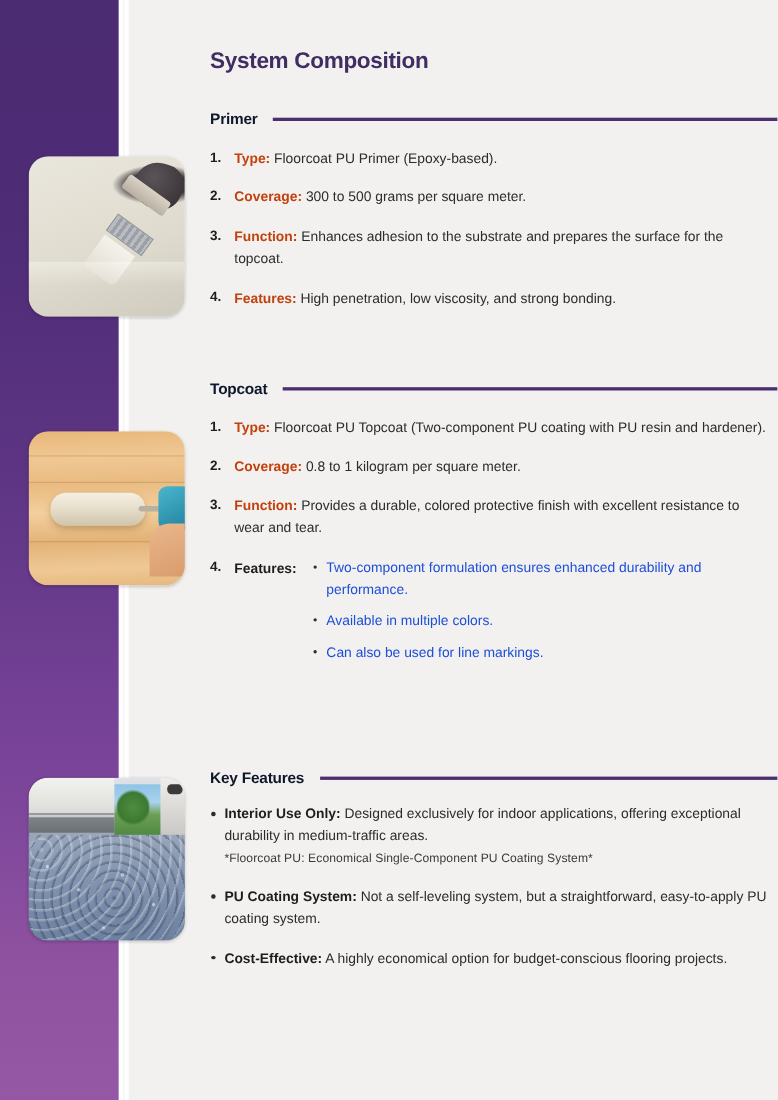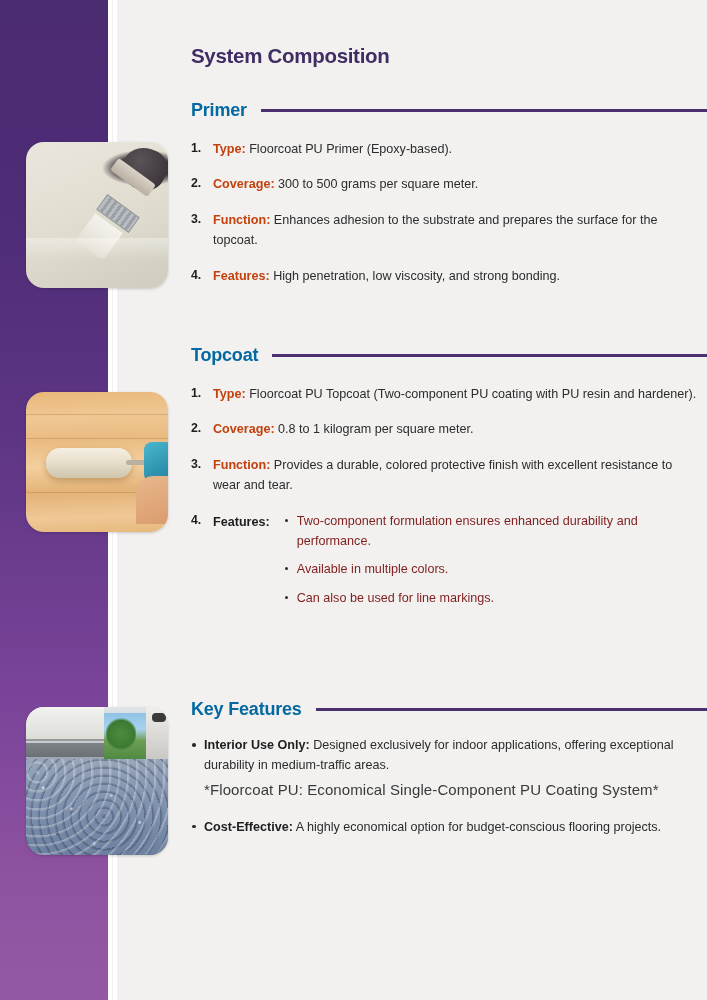--- a/index.html
+++ b/index.html
@@ -214,23 +214,23 @@
   #sec-primer   { top: 100px; }
   #sec-topcoat  { top: 345px; }
   #sec-features { top: 699px; }
 
   .sec-head {
     display: flex;
     align-items: center;
     padding-left: 74px;
   }
   .sec-head h2 {
-    font-size: 18px;
+    font-size: 14px;
     font-weight: bold;
-    color: #0369a1;
+    color: #0f172a;
     letter-spacing: -0.2px;
     white-space: nowrap;
   }
   .sec-head .rule {
     flex: 1 1 auto;
     height: 3px;
     background: #4b2f6e;
     margin-left: 14px;
     margin-right: 0;
   }
@@ -266,21 +266,21 @@
     display: inline-block;
     vertical-align: top;
     width: 390px;
   }
   ul.sublist li {
     position: relative;
     padding-left: 13px;
     margin-bottom: 8px;
     font-size: 12.6px;
     line-height: 1.62;
-    color: #7f1d1d;
+    color: #1d4ed8;
   }
   ul.sublist li::before {
     content: "";
     position: absolute;
     left: 1px; top: 8px;
     width: 3px; height: 3px;
     border-radius: 50%;
     background: #2c2c2c;
   }
   li.features-row { display: flex; align-items: flex-start; }
@@ -305,21 +305,21 @@
     position: absolute;
     left: 1px; top: 7px;
     width: 3.5px; height: 3.5px;
     border-radius: 50%;
     background: #2c2c2c;
   }
   ul.bullist > li b { font-weight: bold; color: #1d1d1d; }
   .footnote {
     display: block;
     margin-top: 3px;
-    font-size: 15px;
+    font-size: 11px;
     color: #3a3a3a;
     letter-spacing: 0.1px;
   }
 </style>
 </head>
 <body>
 
 <div class="page">
 
   <div class="left-band"></div>
@@ -415,19 +415,22 @@
       <div class="sec-head">
         <h2>Key Features</h2>
         <div class="rule"></div>
       </div>
       <ul class="bullist">
         <li>
           <b>Interior Use Only:</b> <span>Designed exclusively for indoor applications, offering exceptional durability in medium-traffic areas.</span>
           <span class="footnote">*Floorcoat PU: Economical Single-Component PU Coating System*</span>
         </li>
         <li>
+          <b>PU Coating System:</b> <span>Not a self-leveling system, but a straightforward, easy-to-apply PU coating system.</span>
+        </li>
+        <li>
           <b>Cost-Effective:</b> <span>A highly economical option for budget-conscious flooring projects.</span>
         </li>
       </ul>
     </div>
 
   </div>
 </div>
 
 </body></html>

